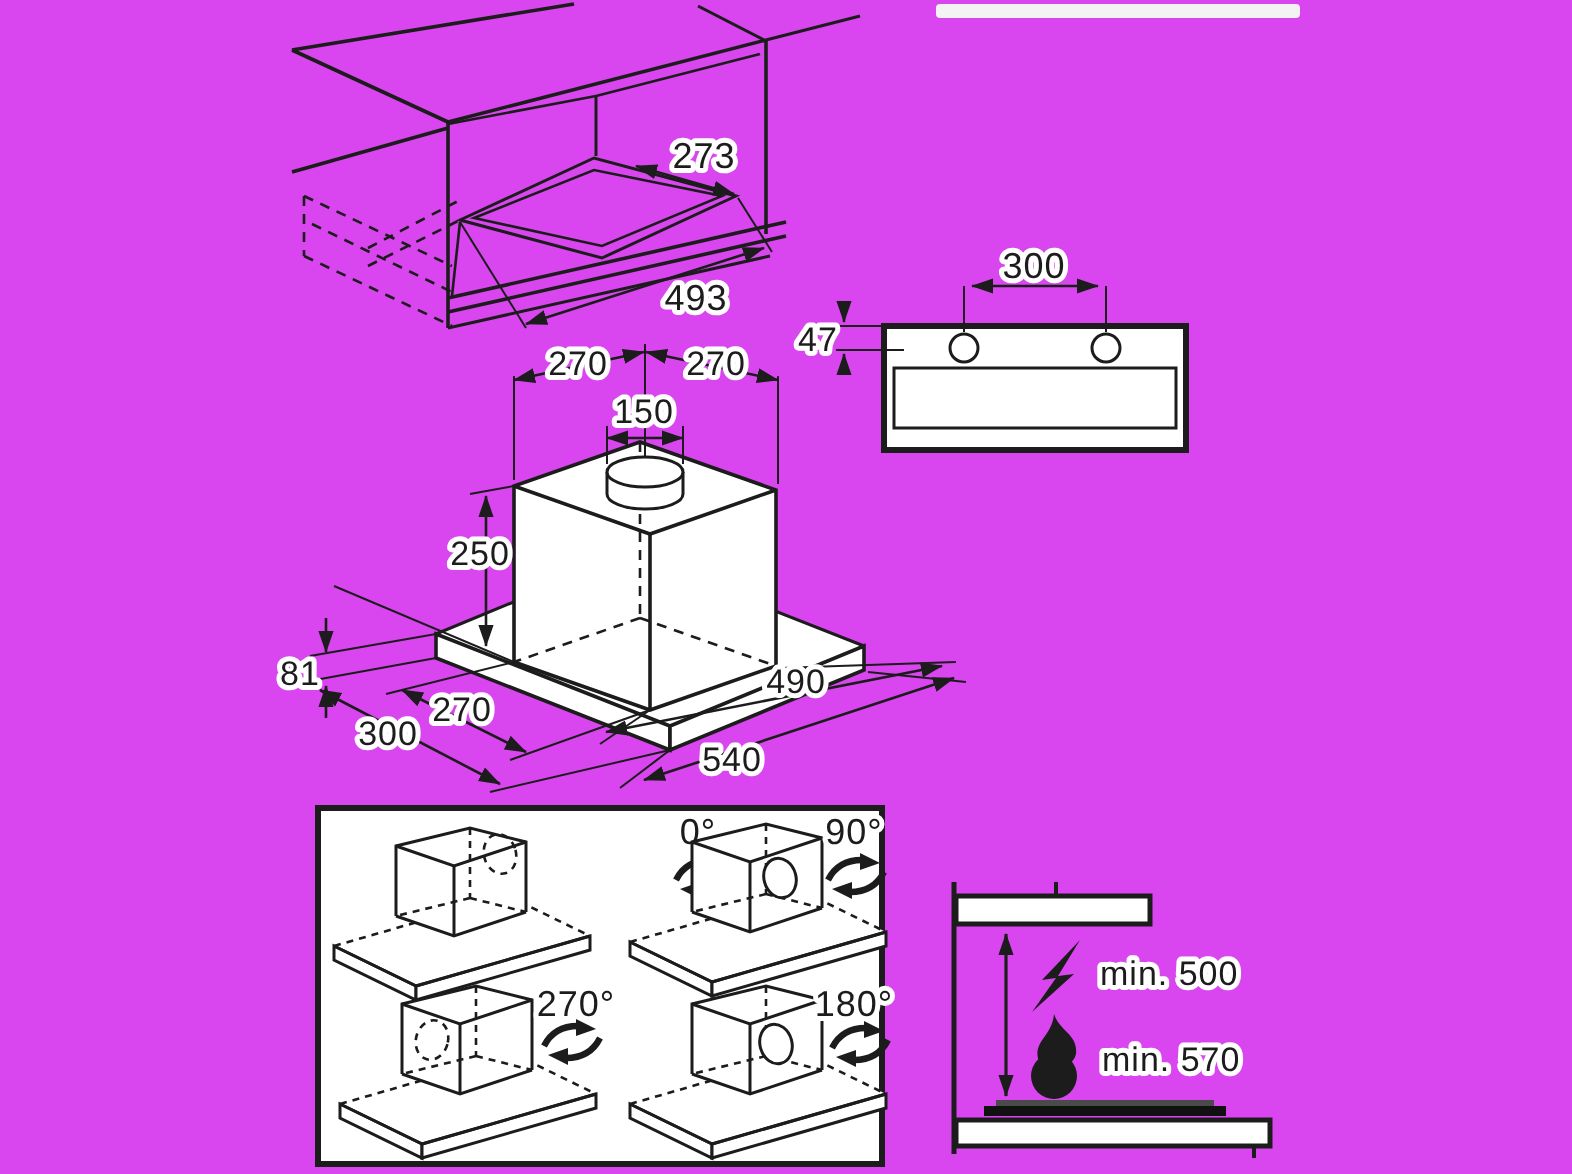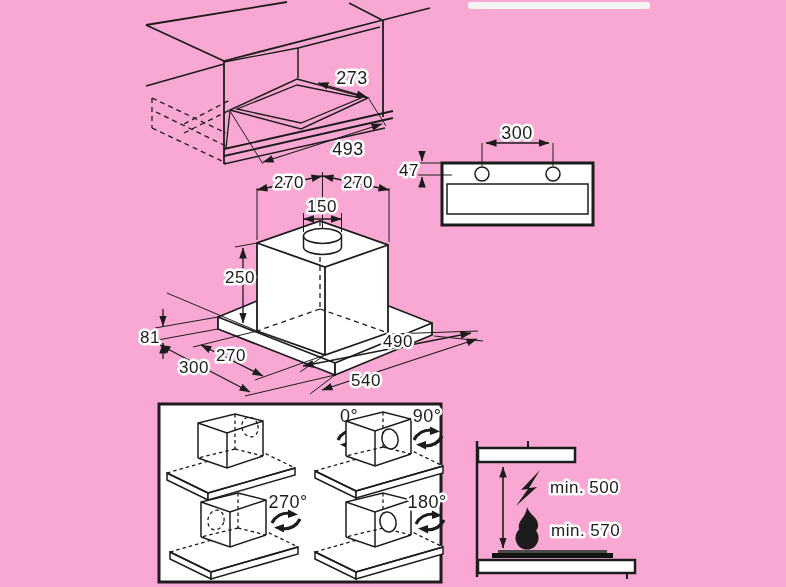--- a/index.html
+++ b/index.html
@@ -1,16 +1,16 @@
 <!DOCTYPE html>
 <html><head>
 <meta charset="utf-8">
 <style>
   html,body{margin:0;padding:0;background:#fff;}
-  #stage{position:relative;width:786px;height:587px;background:#f9a8d4;overflow:hidden;
+  #stage{position:relative;width:786px;height:587px;background:#d946ef;overflow:hidden;
          font-family:"Liberation Sans",sans-serif;}
   #drawing{position:absolute;left:0;top:0;}
   .ln{stroke:#1c1c1c;fill:none;}
   .w18{stroke-width:1.8;} .w15{stroke-width:1.5;} .w13{stroke-width:1.3;} .w10{stroke-width:1;}
   .w25{stroke-width:2.5;} .w30{stroke-width:3;}
   .dash{stroke-dasharray:5 4;}
   .dash2{stroke-dasharray:3.5 3;}
   .fillw{fill:#ffffff;}
   .dim{fill:#1c1c1c;font-size:17px;font-family:"Liberation Sans",sans-serif;
        paint-order:stroke;stroke:#ffffff;stroke-width:5;stroke-linejoin:round;

